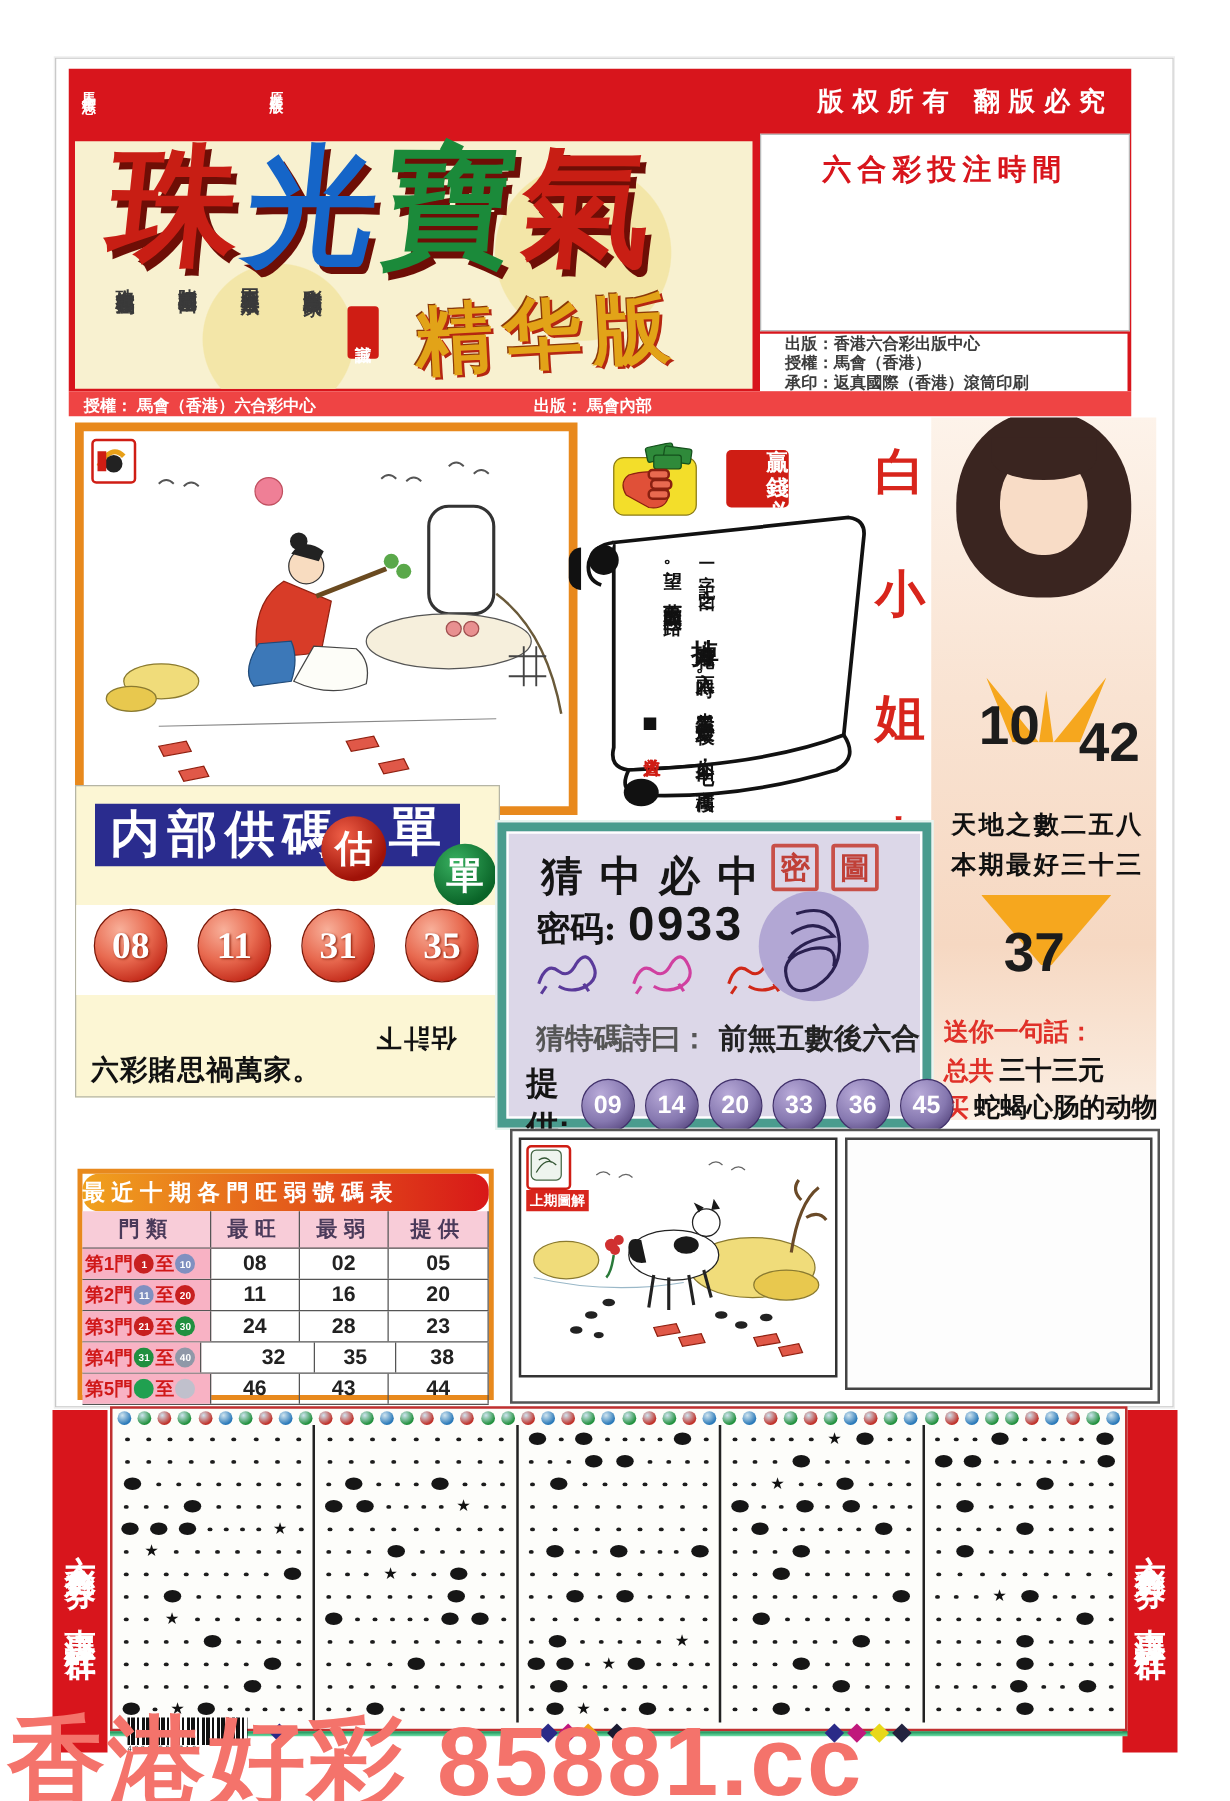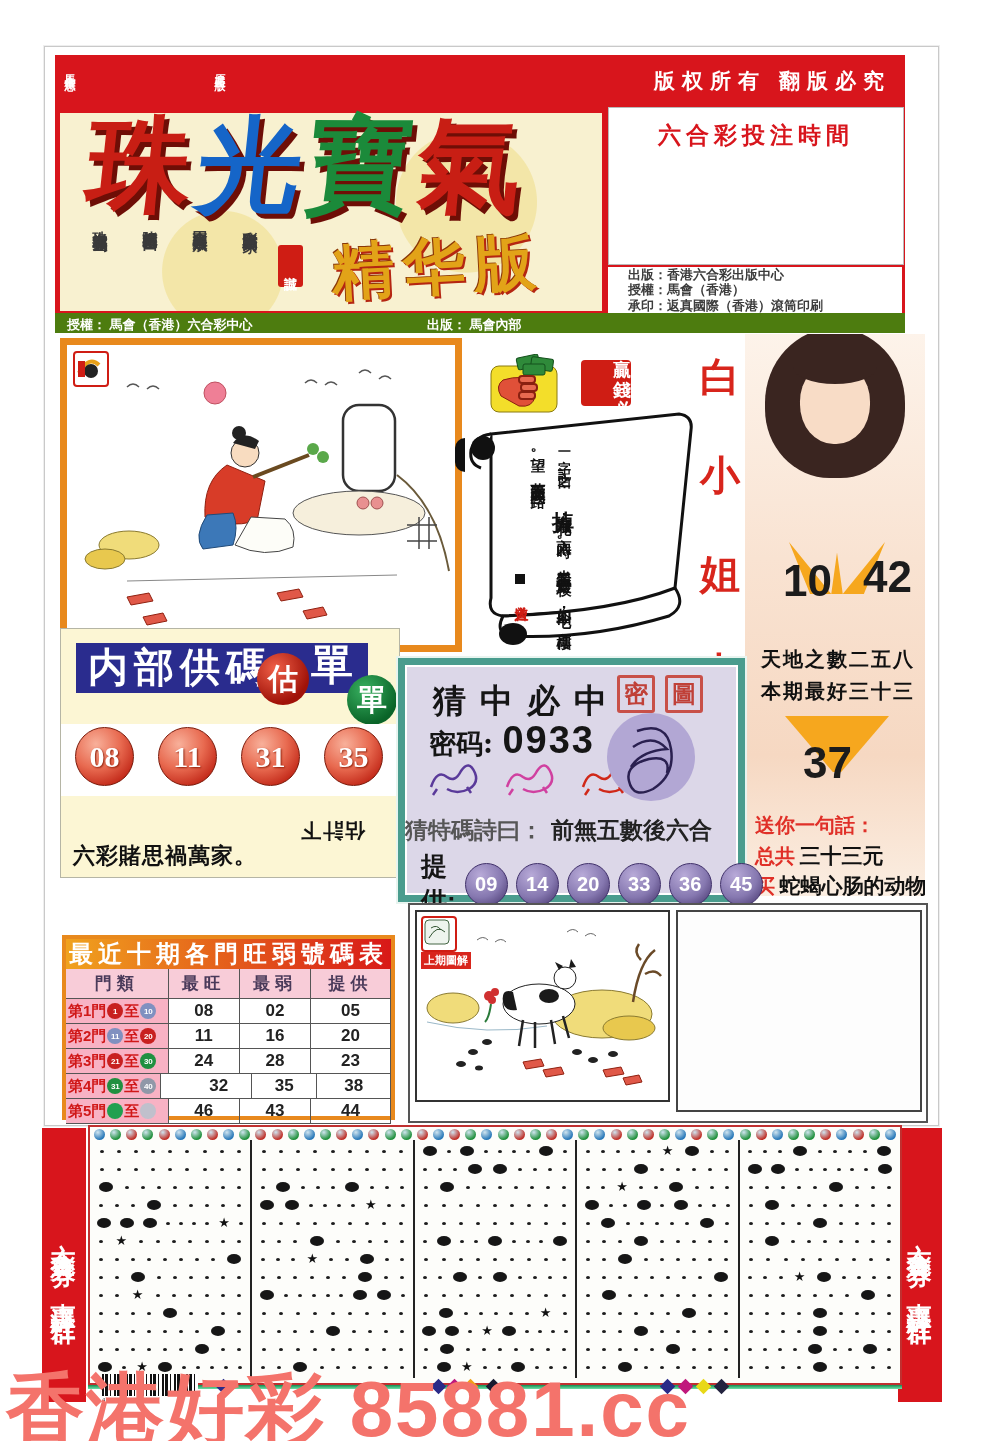--- a/index.html
+++ b/index.html
@@ -28,21 +28,21 @@
   .slogan-col{writing-mode:vertical-rl;font-size:15px;color:#3a3a3a;letter-spacing:1px;height:88px;
               font-family:"DejaVu Serif",serif;font-weight:bold;}
   .seal-cheng{left:218px;top:132px;width:25px;height:42px;background:#cf1d14;color:#fff;
               writing-mode:vertical-rl;font-size:13px;font-weight:bold;text-align:center;line-height:25px;border-radius:3px;}
   .edition{left:272px;top:112px;font-size:62px;font-weight:bold;color:#e2a318;letter-spacing:9px;
            font-family:"DejaVu Serif",serif;text-shadow:2px 2px 0 #b52612,-1px -1px 0 #8a3808;transform:rotate(-3deg);}
   .bet-box{left:553px;top:52px;width:294px;height:156px;background:#fff;border:1px solid #b9b9b9;}
   .bet-title{margin-top:12px;text-align:center;color:#d8151c;font-size:23px;font-weight:bold;letter-spacing:5px;}
   .pub-box{left:553px;top:212px;width:294px;height:46px;background:#fff;padding-left:20px;box-sizing:border-box;}
   .pub-line{font-size:13px;color:#3c3c3c;line-height:15.3px;font-weight:bold;}
-  .red-strip{left:55px;top:313px;width:850px;height:20px;background:#4d7c0f;color:#fff;font-size:13px;font-weight:bold;}
+  .red-strip{left:55px;top:313px;width:850px;height:20px;background:#ef4444;color:#fff;font-size:13px;font-weight:bold;}
   .red-strip span{position:absolute;top:3px;}
 
   
   .cartoon1{left:60px;top:338px;width:402px;height:314px;background:#fff;border:7px solid #e8891d;box-sizing:border-box;}
   .mini-logo{left:6px;top:6px;width:32px;height:32px;border:2px solid #cf1d14;border-radius:4px;background:#fff;}
   .black-tab{left:455px;top:438px;width:10px;height:34px;background:#111;border-radius:10px 0 0 10px;}
 
   
   .scrollwrap{left:465px;top:336px;width:242px;height:320px;background:#fff;}
   .money-icon{left:24px;top:18px;}
@@ -98,31 +98,31 @@
   .guess{left:398px;top:658px;width:347px;height:244px;background:#dcd7e8;
          border:7px solid #4a9c8e;box-shadow:inset 0 0 0 2px #fff,0 0 0 2px #e8f4ef;box-sizing:border-box;}
   .guess-title{left:28px;top:14px;font-size:33px;font-weight:bold;color:#151515;letter-spacing:14px;
                font-family:"DejaVu Serif",serif;}
   .seal-sq{width:32px;height:32px;border:3px solid #c85048;color:#c04038;font-size:24px;font-weight:bold;
            display:flex;align-items:center;justify-content:center;font-family:"DejaVu Serif",serif;border-radius:3px;}
   .code-line{left:24px;top:54px;font-size:27px;font-weight:bold;color:#151515;font-family:"DejaVu Serif",serif;}
   .code-val{font-size:38px;letter-spacing:2px;font-family:"Liberation Sans",sans-serif;}
   .zodiac-row{left:22px;top:96px;display:flex;gap:24px;}
   .scribble-circle{left:202px;top:48px;width:88px;height:88px;border-radius:50%;background:#b2a7d4;}
-  .poem-line{left:0;top:150px;font-size:23px;font-weight:bold;color:#222;font-family:"DejaVu Serif",serif;white-space:nowrap;}
+  .poem-line{left:24px;top:150px;font-size:23px;font-weight:bold;color:#222;font-family:"DejaVu Serif",serif;white-space:nowrap;}
   .provide-row{left:16px;top:184px;display:flex;align-items:center;gap:9px;}
   .provide-label{font-size:26px;font-weight:bold;color:#151515;}
   .ball-purple{width:41px;height:41px;border-radius:50%;border:1px solid #40306a;
                background:radial-gradient(circle at 35% 28%,#b8aad8,#8678b0 55%,#584880 85%);
                color:#fff;font-size:20px;font-weight:bold;display:flex;align-items:center;justify-content:center;}
 
   
   .stats{left:62px;top:935px;width:333px;height:185px;border:4px solid #e8891d;background:#fff;box-sizing:border-box;}
-  .stats-title{height:30px;background:linear-gradient(90deg,#f0a21e,#d81818);color:#fff;font-size:24px;
-               font-weight:bold;letter-spacing:5px;text-align:center;line-height:30px;}
+  .stats-title{height:30px;background:linear-gradient(90deg,#f0a21e,#d81818);color:#fff;font-size:18px;
+               font-weight:bold;letter-spacing:5px;line-height:30px;border-radius:13px;}
   .stats-head{display:flex;background:#f8ccd8;border-bottom:1px solid #555;}
   .stats-head div{font-size:17px;font-weight:bold;color:#4a3a5a;text-align:center;letter-spacing:5px;
                   padding:3px 0;border-right:1px solid #555;box-sizing:border-box;}
   .stats-row{display:flex;border-bottom:1px solid #555;height:24px;}
   .c-gate{width:104px;background:#f8b2c4;border-right:1px solid #555;box-sizing:border-box;display:flex;
           align-items:center;gap:1px;padding-left:2px;color:#d01818;font-size:15px;font-weight:bold;}
   .c-num{width:72px;border-right:1px solid #555;box-sizing:border-box;text-align:center;font-size:17px;
          font-weight:bold;color:#222;line-height:24px;}
   .mini-ball{width:16px;height:16px;border-radius:50%;color:#fff;font-size:8px;font-weight:bold;
              display:inline-flex;align-items:center;justify-content:center;}
@@ -281,21 +281,21 @@
     <span>内</span>
     <span>幕</span>
   </div>
 <div class="abs photo">
   <div class="abs hair"></div>
   <div class="abs face"></div>
   <div class="abs fringe"></div>
   <div class="abs bikini-top"></div>
   <div class="abs bikini-bot"></div>
   <div class="abs ph-num" style="left:38px;top:222px;">10</div>
-  <div class="abs ph-num" style="left:118px;top:218px;">42</div>
+  <div class="abs ph-num" style="left:118px;top:236px;">42</div>
   <div class="abs ph-line" style="left:16px;top:312px;">天地之數二五八</div>
   <div class="abs ph-line" style="left:16px;top:344px;">本期最好三十三</div>
   <div class="abs ph-num" style="left:58px;top:404px;">37</div>
   <div class="abs gift-red" style="left:10px;top:478px;">送你一句話：</div>
   <div class="abs" style="left:10px;top:508px;white-space:nowrap;">
     <span class="gift-red">总共</span>
     <span class="gift-black">三十三元</span>
   </div>
   <div class="abs" style="left:10px;top:538px;white-space:nowrap;">
     <span class="gift-red">买</span>

